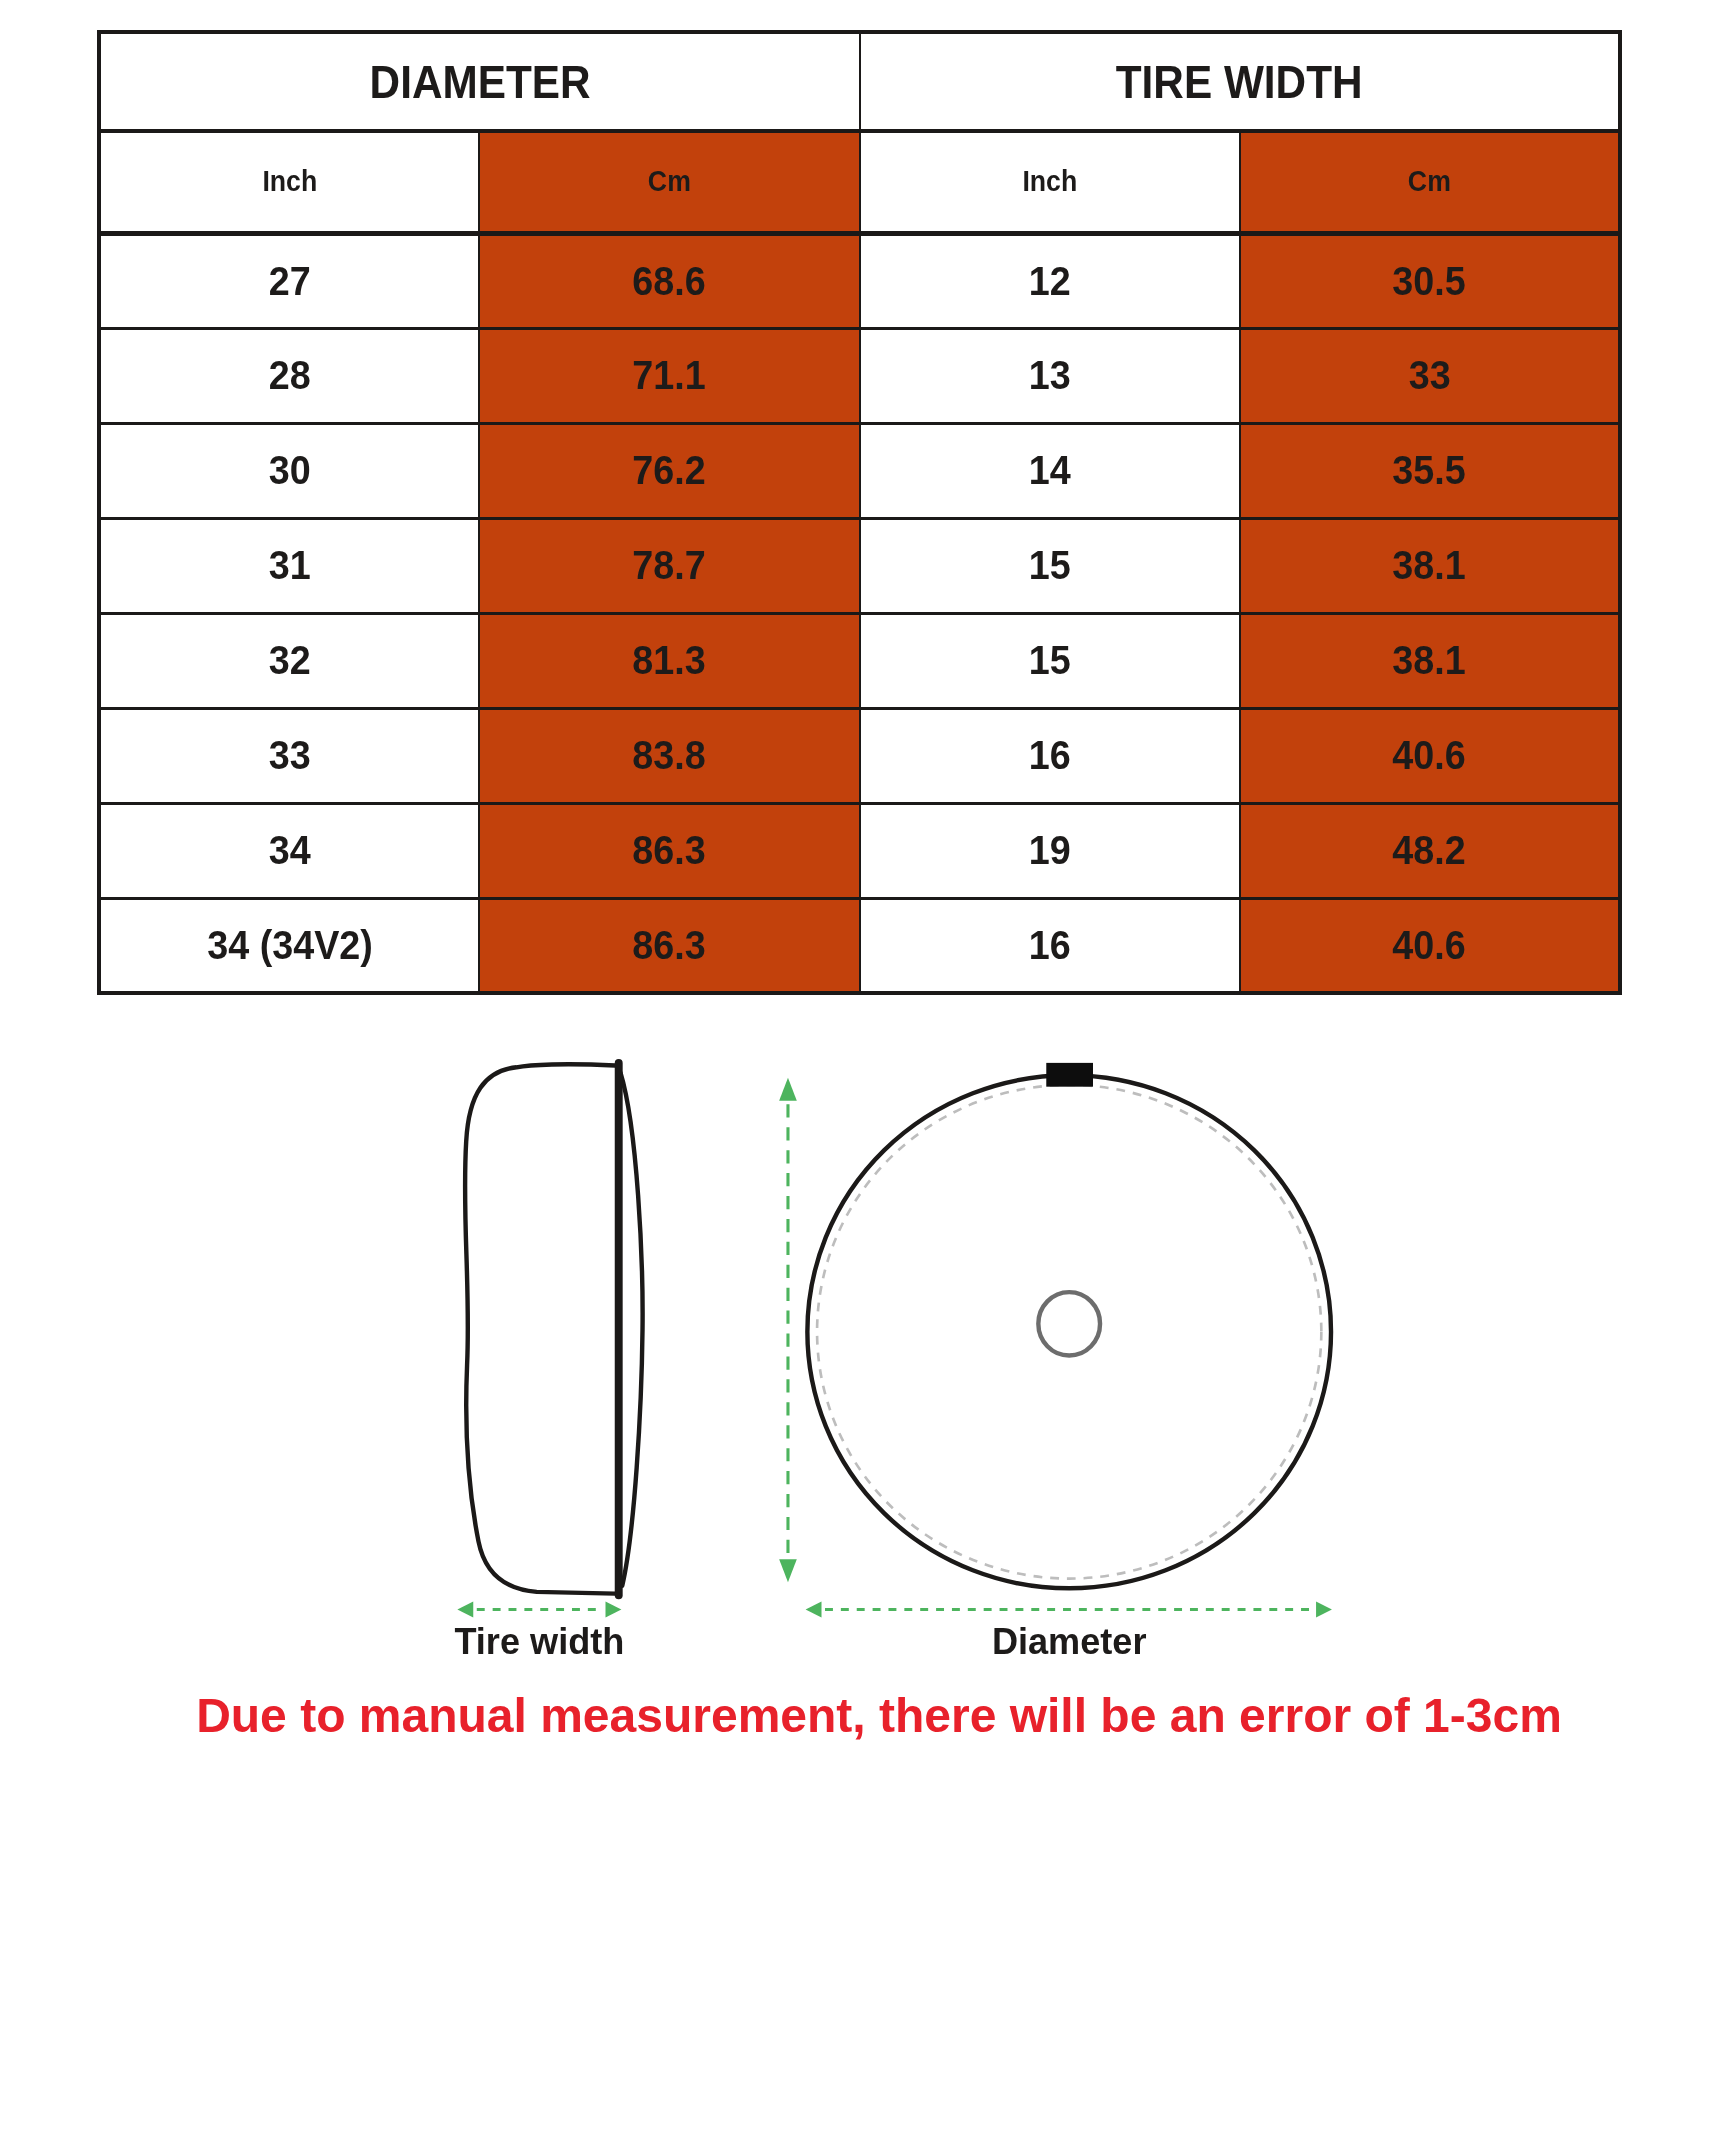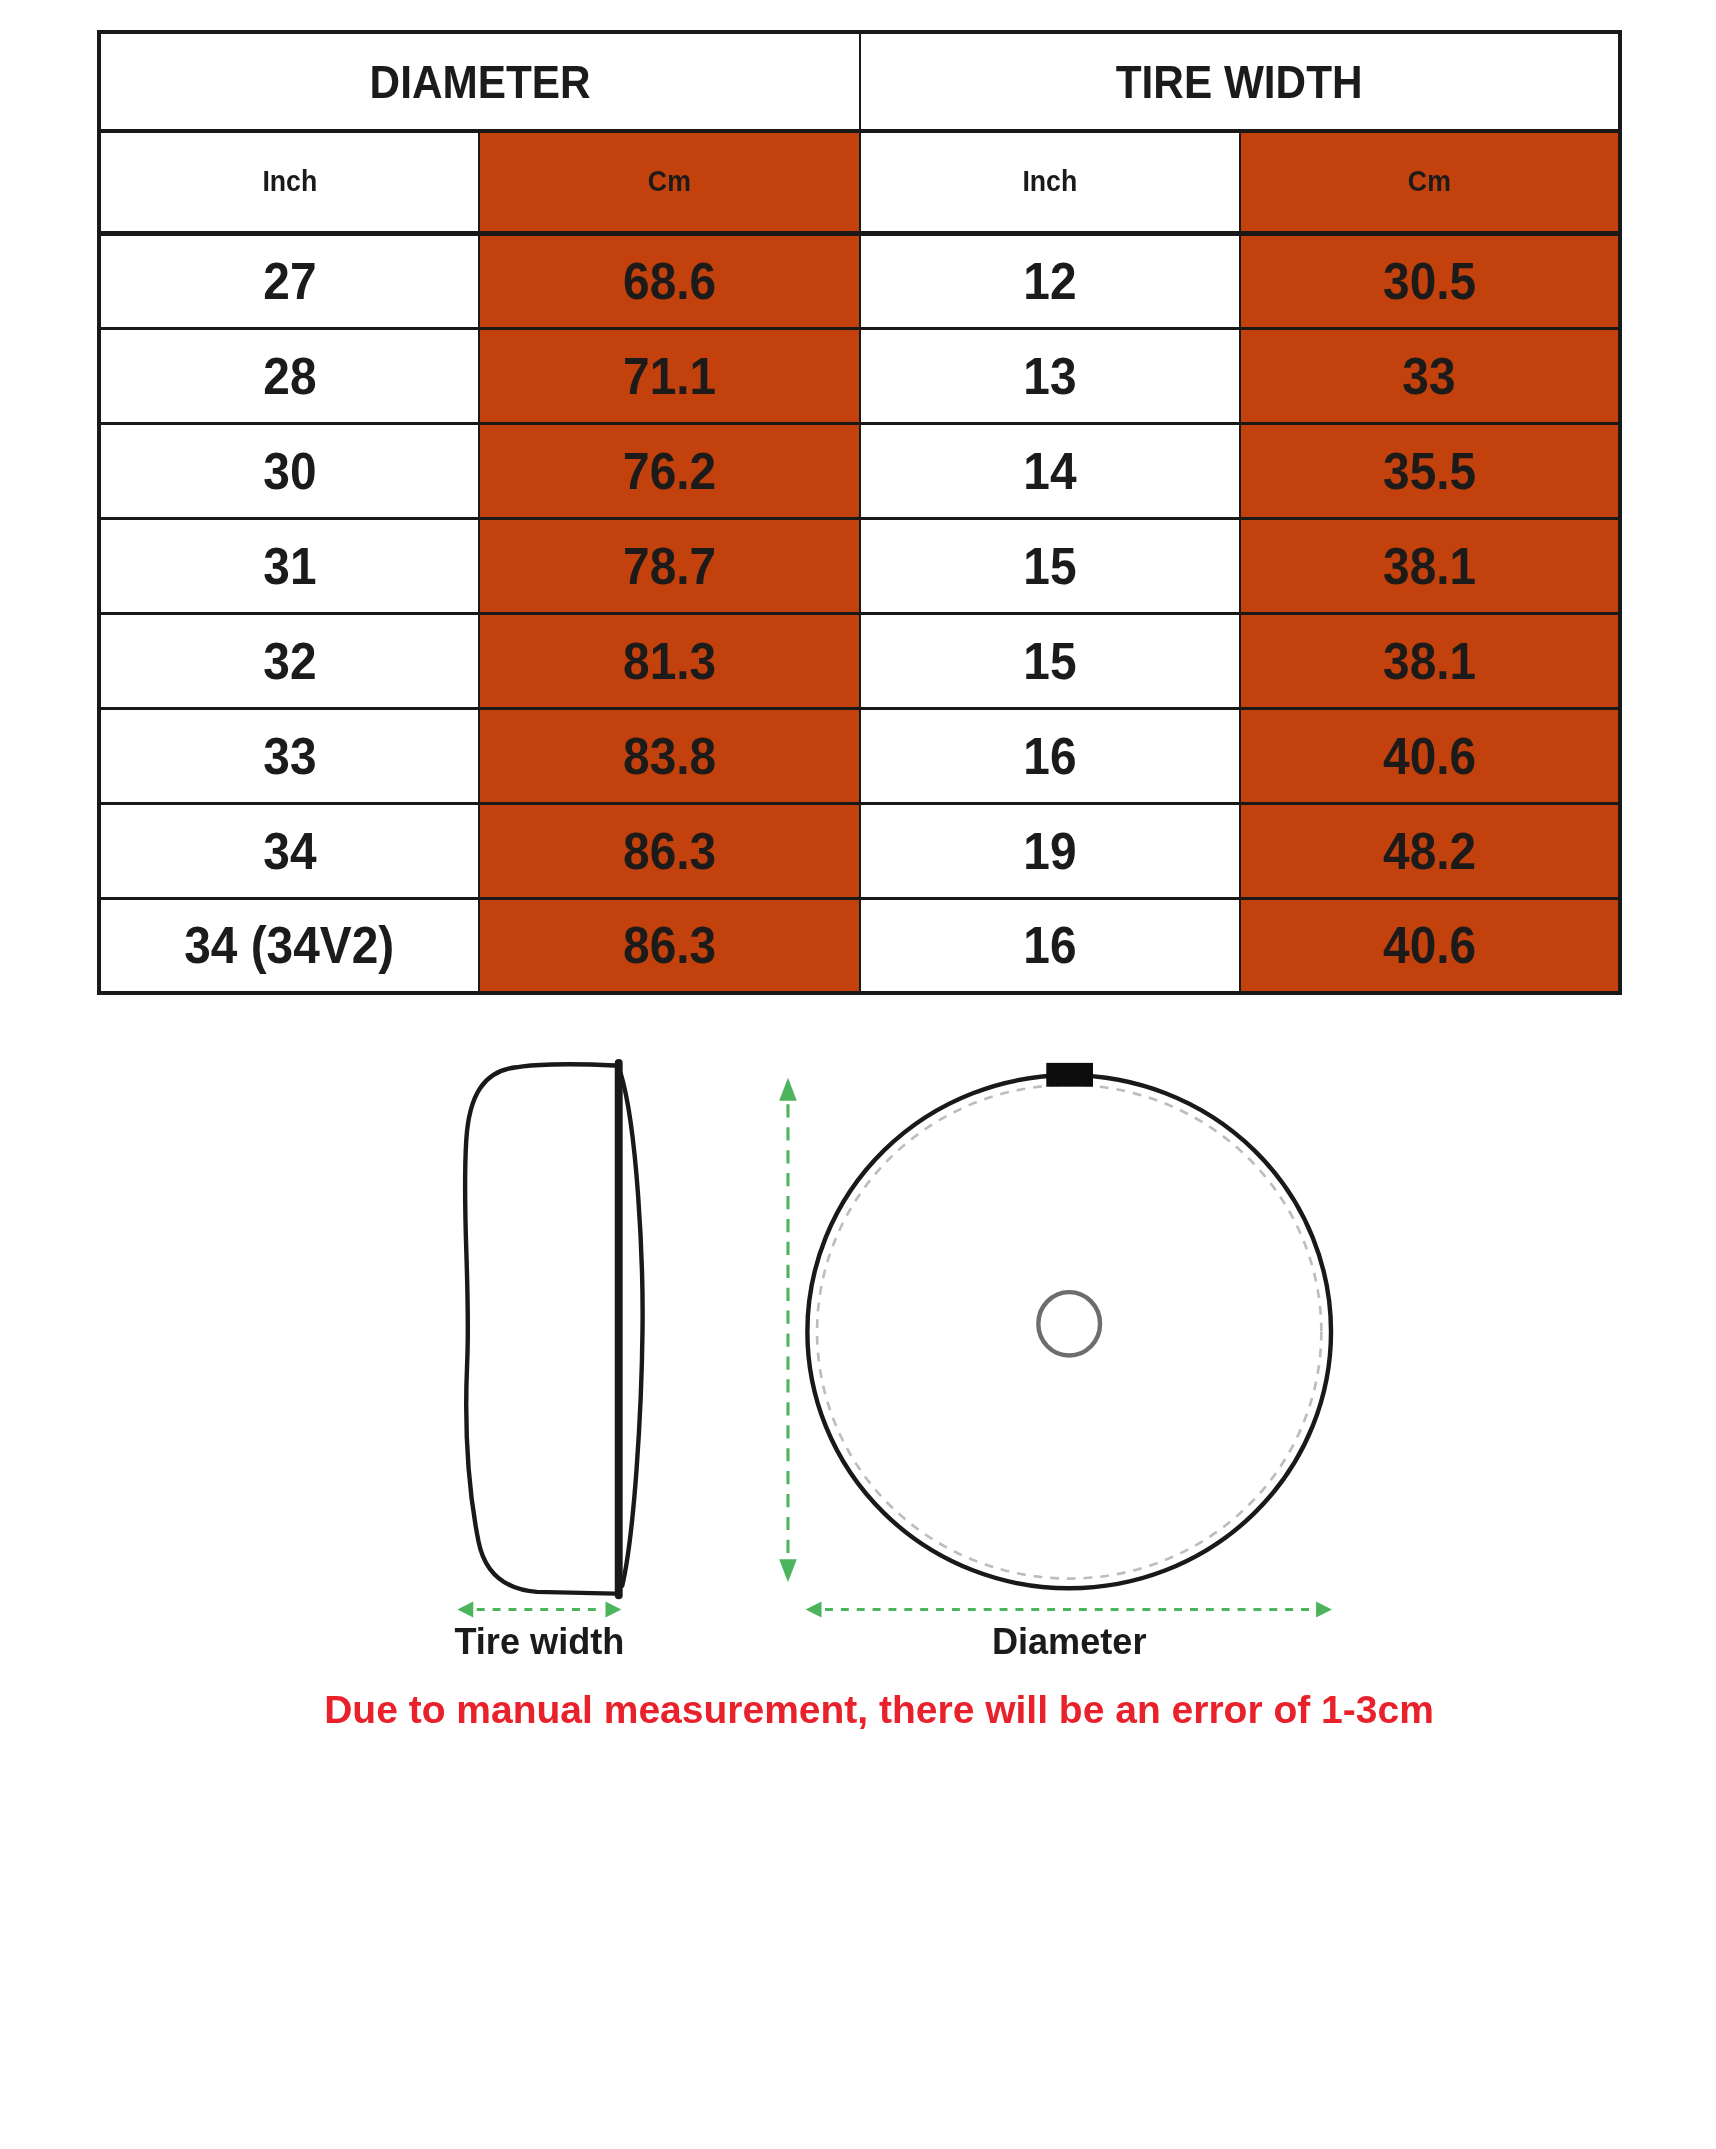--- a/index.html
+++ b/index.html
@@ -51,21 +51,21 @@
     font-size: 46px;
     border-bottom-width: 4.4px;
   }
   .size-table .sub-row th {
     height: 102px;
     font-size: 29px;
     border-bottom-width: 5.3px;
   }
   .size-table tbody td {
     height: 95px;
-    font-size: 52px;
+    font-size: 41px;
   }
   .size-table tbody tr td { border-top-width: 3.5px; }
   .size-table .c-cm { background: #c2410c; }
   .cell-text {
     display: inline-block;
     transform: scaleX(0.92);
     transform-origin: center;
     white-space: nowrap;
   }
   .diagram {
@@ -76,21 +76,21 @@
   .diagram svg { display: block; width: 1717px; height: 670px; }
   .svg-label {
     font-family: "Liberation Sans", sans-serif;
     font-size: 41px;
     font-weight: 700;
     fill: #1d1b1a;
   }
   .note {
     margin-top: 23px;
     text-align: center;
-    font-size: 39px;
+    font-size: 48px;
     font-weight: 700;
     color: #E8212B;
     letter-spacing: 0px;
     margin-left: 41px;
   }
 </style>
 </head>
 <body>
 
 <div class="page">

